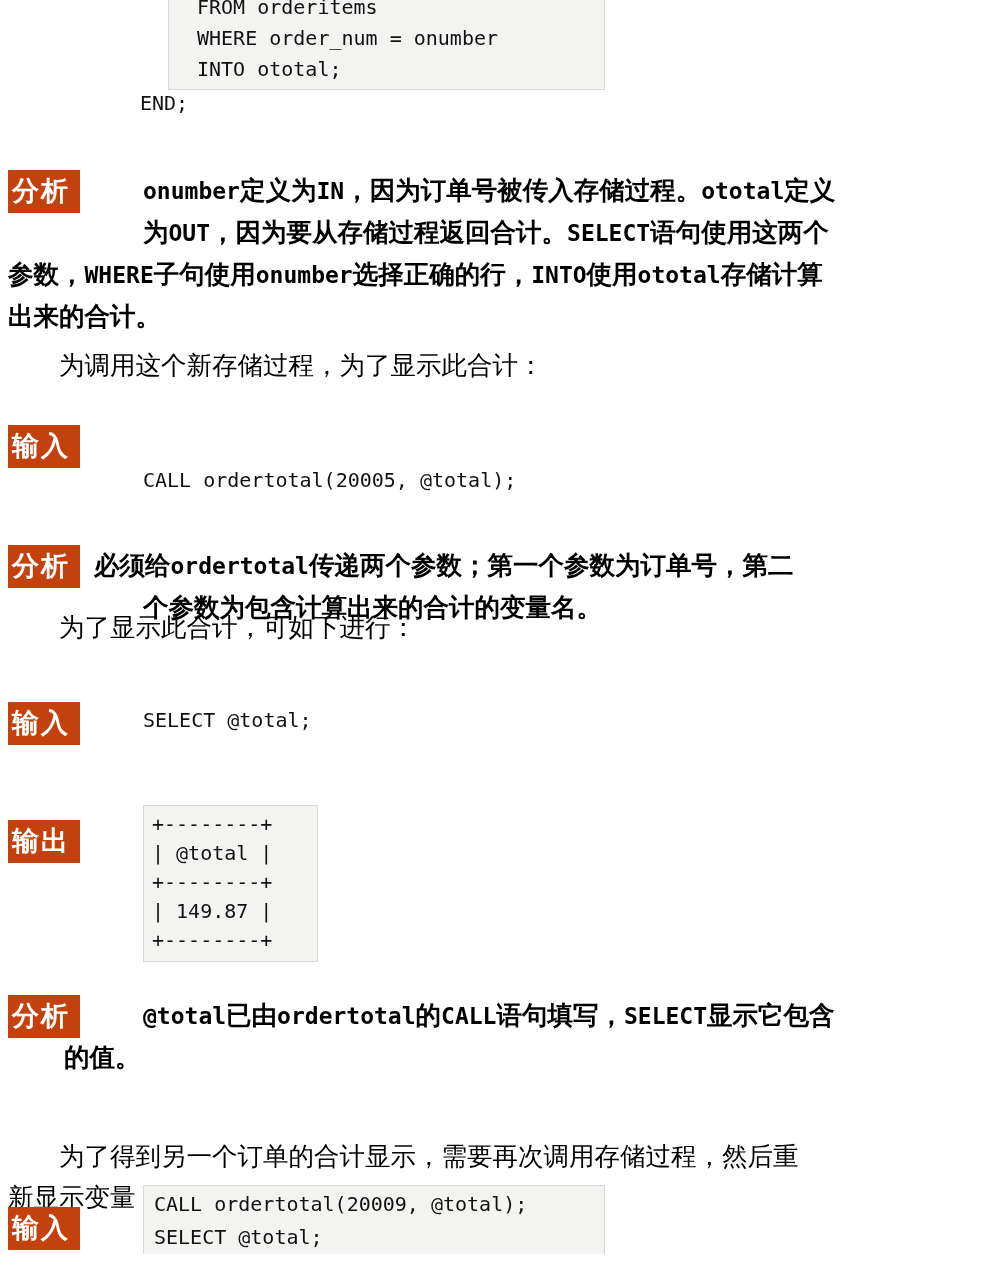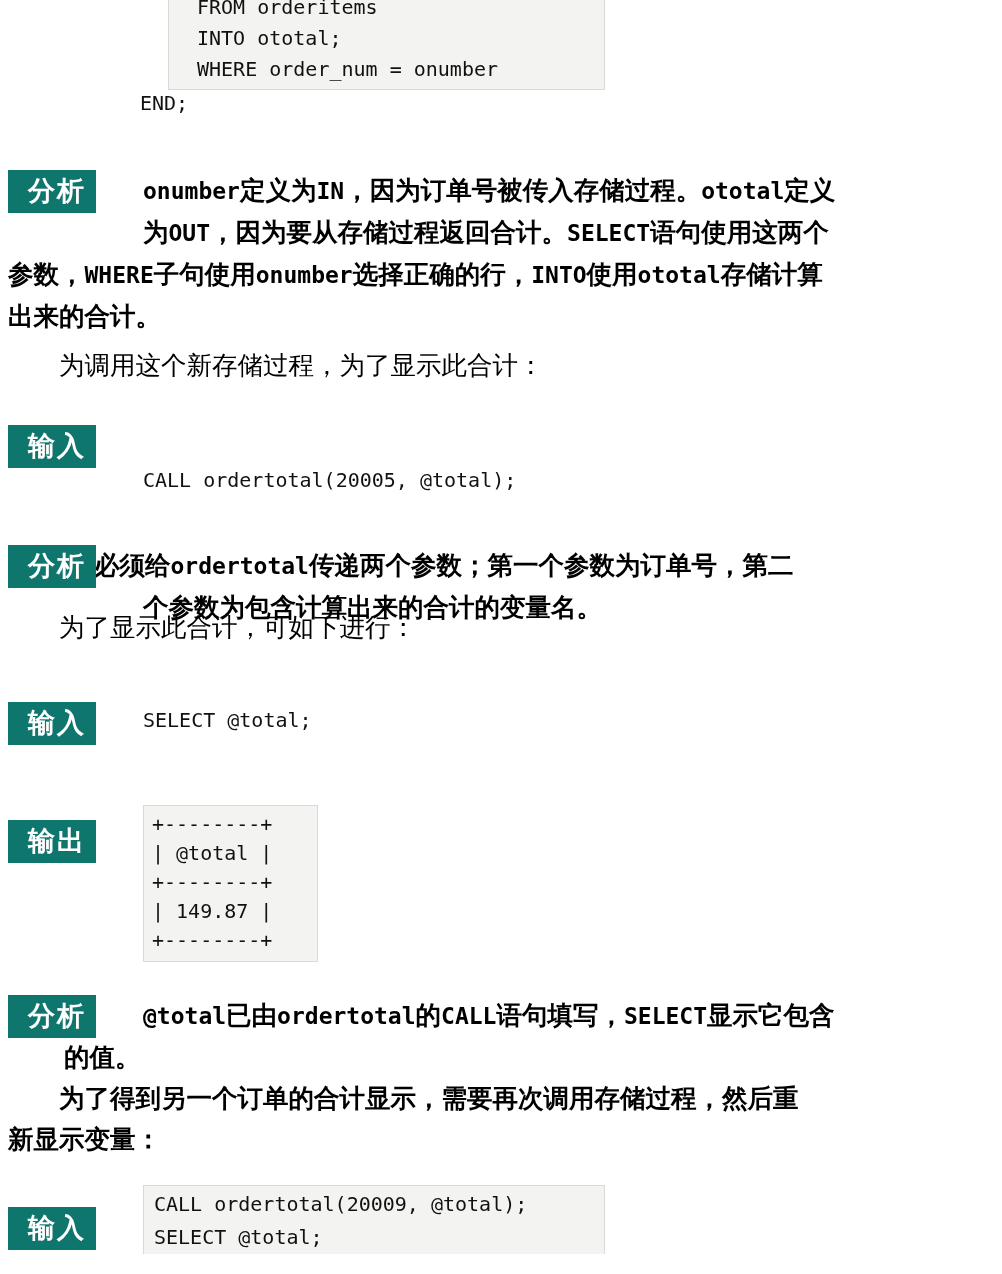--- a/index.html
+++ b/index.html
@@ -35,27 +35,27 @@
   .code-box {
     background: #f3f3f1;
     border: 1px solid #d9d9d6;
     display: inline-block;
     padding: 2px 10px 4px 10px;
     box-sizing: border-box;
   }
 
   
   .chip {
-    background: #0f766e;
+    background: #c2410c;
     color: #ffffff;
     font-family: "DejaVu Sans", sans-serif;
     font-weight: bold;
     font-size: 27px;
     line-height: 27px;
-    padding: 7px 10px 9px 20px;
+    padding: 7px 10px 9px 4px;
     display: inline-block;
     letter-spacing: 2px;
     white-space: nowrap;
   }
 
   
   .para {
     font-family: "Liberation Serif", serif;
     font-size: 25.5px;
     line-height: 41px;
@@ -75,22 +75,22 @@
   .abs { position: absolute; }
 </style>
 </head>
 <body>
 
 <div class="page">
 
   <div class="abs" style="left:168px; top:-8px; width:437px;">
     <div class="code-box" style="width:437px; border-top:none; padding-top:0;">
       <div class="code" style="padding-left:18px;">FROM orderitems</div>
+      <div class="code" style="padding-left:18px;">WHERE order_num = onumber</div>
       <div class="code" style="padding-left:18px;">INTO ototal;</div>
-      <div class="code" style="padding-left:18px;">WHERE order_num = onumber</div>
     </div>
   </div>
   <div class="abs code" style="left:140px; top:88px;">END;</div>
 
   <div class="abs" style="left:8px; top:170px; width:986px;">
     <div class="chip abs" style="left:0px; top:0px;">分析</div>
     <div class="para" style="margin-left:135px; width:851px;"><span class="bold-han"><span class="mono">onumber</span>定义为<span class="mono">IN</span>，因为订单号被传入存储过程。<span class="mono">ototal</span>定义</span></div>
     <div class="para" style="margin-left:135px; width:851px;"><span class="bold-han">为<span class="mono">OUT</span>，因为要从存储过程返回合计。<span class="mono">SELECT</span>语句使用这两个</span></div>
     <div class="para" style="margin-left:0px; width:986px;"><span class="bold-han">参数，<span class="mono">WHERE</span>子句使用<span class="mono">onumber</span>选择正确的行，<span class="mono">INTO</span>使用<span class="mono">ototal</span>存储计算</span></div>
     <div class="para" style="margin-left:0px; width:986px;"><span class="bold-han">出来的合计。</span></div>
@@ -126,21 +126,21 @@
 +--------+</div>
     </div>
   </div>
 
   <div class="abs" style="left:8px; top:995px; width:986px;">
     <div class="chip abs" style="left:0px; top:0px;">分析</div>
     <div class="para" style="margin-left:135px; width:851px;"><span class="bold-han"><span class="mono">@total</span>已由<span class="mono">ordertotal</span>的<span class="mono">CALL</span>语句填写，<span class="mono">SELECT</span>显示它包含</span></div>
     <div class="para" style="margin-left:56px; width:851px;"><span class="bold-han">的值。</span></div>
   </div>
 
-  <div class="abs" style="left:8px; top:1078px; width:986px;font-weight:bold;">
+  <div class="abs" style="left:8px; top:1136px; width:986px;">
     <div class="para indent-para">为了得到另一个订单的合计显示，需要再次调用存储过程，然后重</div>
     <div class="para">新显示变量：</div>
   </div>
 
   <div class="abs" style="left:8px; top:1185px; width:986px;">
     <div class="chip abs" style="left:0px; top:22px;">输入</div>
     <div class="code-box" style="margin-left:135px; width:462px; padding:2px 10px 0px 10px; border-bottom:none;">
       <div class="code" style="line-height:33px;">CALL ordertotal(20009, @total);
 SELECT @total;</div>
     </div>

